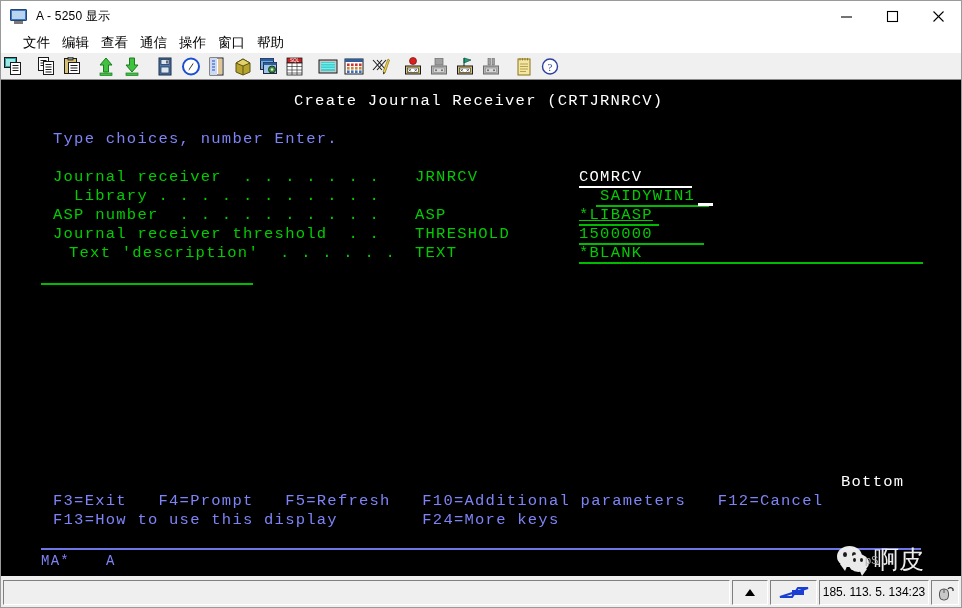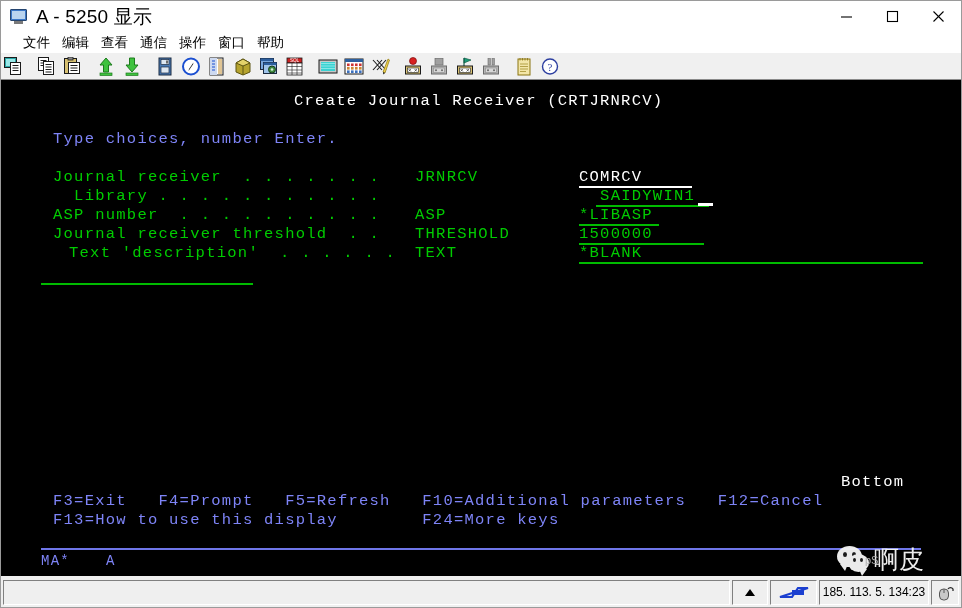--- a/index.html
+++ b/index.html
@@ -34,21 +34,21 @@
   }
   .ti-screen::after {
     content: ""; position: absolute; left: 1px; top: 1px; width: 13px; height: 8px;
     background: #b9d4ef;
   }
   .ti-base {
     position: absolute; left: 4px; top: 12px; width: 9px; height: 3px;
     background: #7a7a7a;
   }
   .title-text {
-    font-size: 19px; color: #000000; letter-spacing: .2px;
+    font-size: 12px; color: #000000; letter-spacing: .2px;
     font-family: "Liberation Sans", sans-serif; white-space: nowrap;
   }
   .win-buttons { position: absolute; right: 0; top: 0; display: flex; height: 31px; }
   .win-btn {
     width: 46px; height: 31px; display: flex; align-items: center; justify-content: center;
     background: transparent;
   }
   .win-btn svg { display: block; }
 
   
@@ -484,21 +484,21 @@
     <div class="term-row c-green" style="left:68px; top:164px;">Text 'description'  . . . . . .</div>
     <div class="term-row c-green" style="left:414px; top:164px;">TEXT</div>
 
     <div class="term-row c-white" style="left:578px; top:88px;">COMRCV</div>
     <div class="fld-underline" style="left:578px; top:106px; width:113px; background:#ffffff;"></div>
 
     <div class="term-row c-green" style="left:578px; top:107px;">  SAIDYWIN1</div>
     <div class="fld-underline" style="left:595px; top:125px; width:113px;"></div>
     <div class="cursor-block" style="left:697px; top:123px; width:15px;"></div>
 
-    <div class="term-row c-green" style="left:578px; top:126px;">*LIBASP</div>
+    <div class="term-row c-green" style="left:578px; top:126px;text-decoration:underline;">*LIBASP</div>
     <div class="fld-underline" style="left:578px; top:144px; width:80px;"></div>
 
     <div class="term-row c-green" style="left:578px; top:145px;">1500000</div>
     <div class="fld-underline" style="left:578px; top:163px; width:125px;"></div>
 
     <div class="term-row c-green" style="left:578px; top:164px;">*BLANK</div>
     <div class="fld-underline" style="left:578px; top:182px; width:344px;"></div>
     <div class="fld-underline" style="left:40px; top:203px; width:212px;"></div>
 
     <div class="term-row c-white" style="left:840px; top:393px;">Bottom</div>

